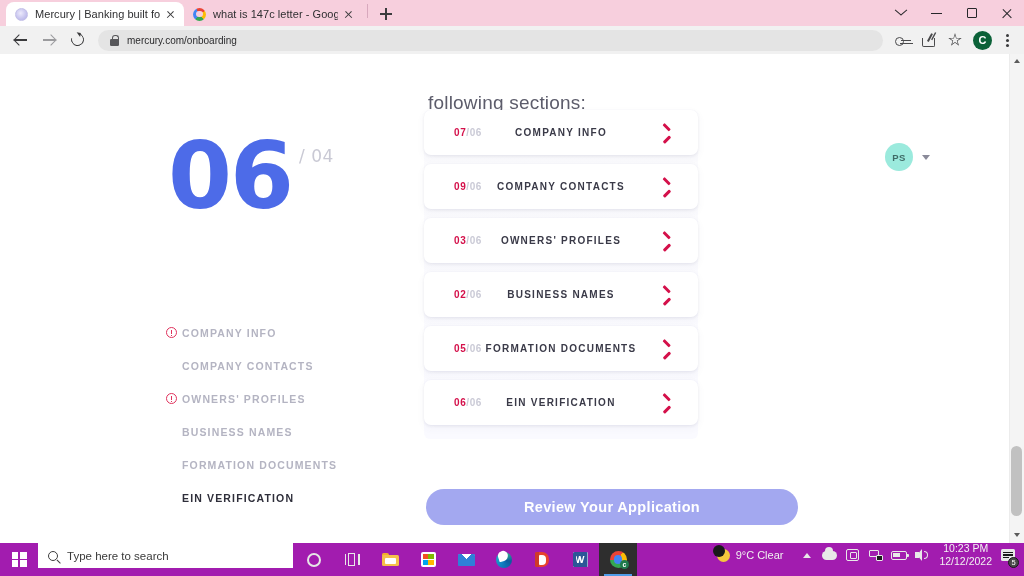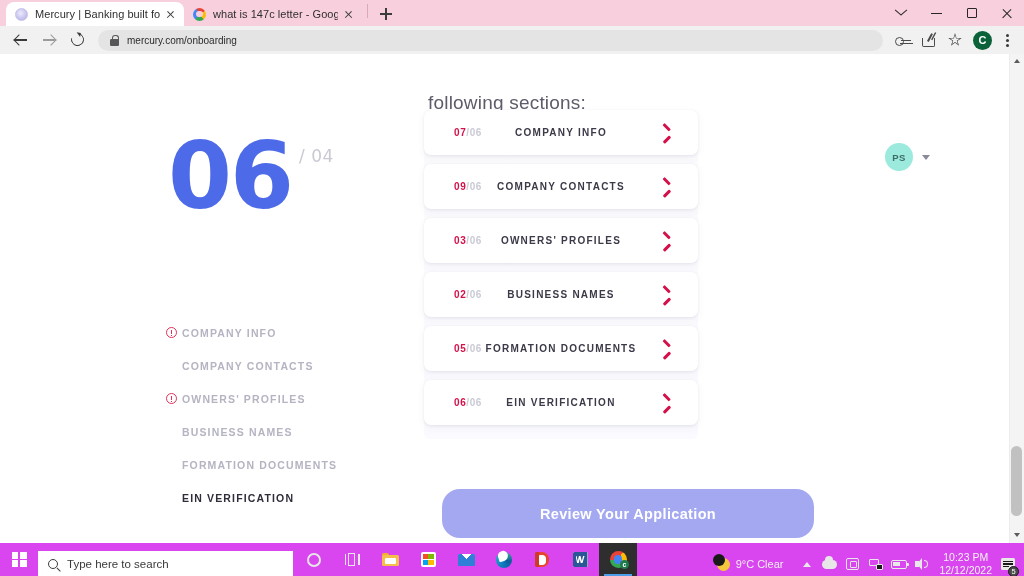--- a/index.html
+++ b/index.html
@@ -216,21 +216,21 @@
     position: absolute; right: 28px; width: 11px; height: 11px;
   }
   .chev::before, .chev::after {
     content: ""; position: absolute; left: 2px; width: 9px; height: 2.6px;
     background: #d4104a; border-radius: 1px;
   }
   .chev::before { top: 2.2px; transform: rotate(45deg); transform-origin: right center; }
   .chev::after  { top: 7.6px; transform: rotate(-45deg); transform-origin: right center; }
 
   .review-btn {
-    position: absolute; left: 442px; top: 435px; width: 372px; height: 49px;
+    position: absolute; left: 426px; top: 435px; width: 372px; height: 36px;
     background: #a3a8f0; border-radius: 18px; border: none;
     color: #ffffff; font-size: 14.5px; font-weight: 700; letter-spacing: .35px;
     font-family: "Liberation Sans", sans-serif; cursor: pointer;
   }
 
   
   .acct { position: absolute; left: 885px; top: 89px; display: flex; align-items: center; }
   .acct-av {
     width: 28px; height: 28px; border-radius: 50%; background: #9beadd;
     display: flex; align-items: center; justify-content: center;
@@ -257,21 +257,21 @@
   .sb-arrow.up::after   { border-bottom: 4.5px solid #5b5b5b; }
   .sb-arrow.down::after { border-top: 4.5px solid #5b5b5b; }
   .scroll-thumb {
     position: absolute; right: 2px; top: 392px; width: 11px; height: 70px;
     background: #c1c1c1; border-radius: 6px;
   }
 
   
   .taskbar {
     position: absolute; left: 0; bottom: 0; width: 1024px; height: 33px;
-    background: #d946ef; display: flex; align-items: flex-end;
+    background: #a21caf; display: flex; align-items: flex-start;
   }
   .start { width: 38px; height: 33px; display: flex; align-items: center; justify-content: center; }
   .winlogo { width: 15px; height: 15px; display: grid; grid-template-columns: 1fr 1fr;
              grid-template-rows: 1fr 1fr; gap: 1.6px; }
   .winlogo i { background: #ffffff; display: block; }
   .tb-search {
     width: 255px; height: 25px; background: #ffffff; display: flex; align-items: center;
     padding-left: 10px; margin-right: 2px;
   }
   .mag {

